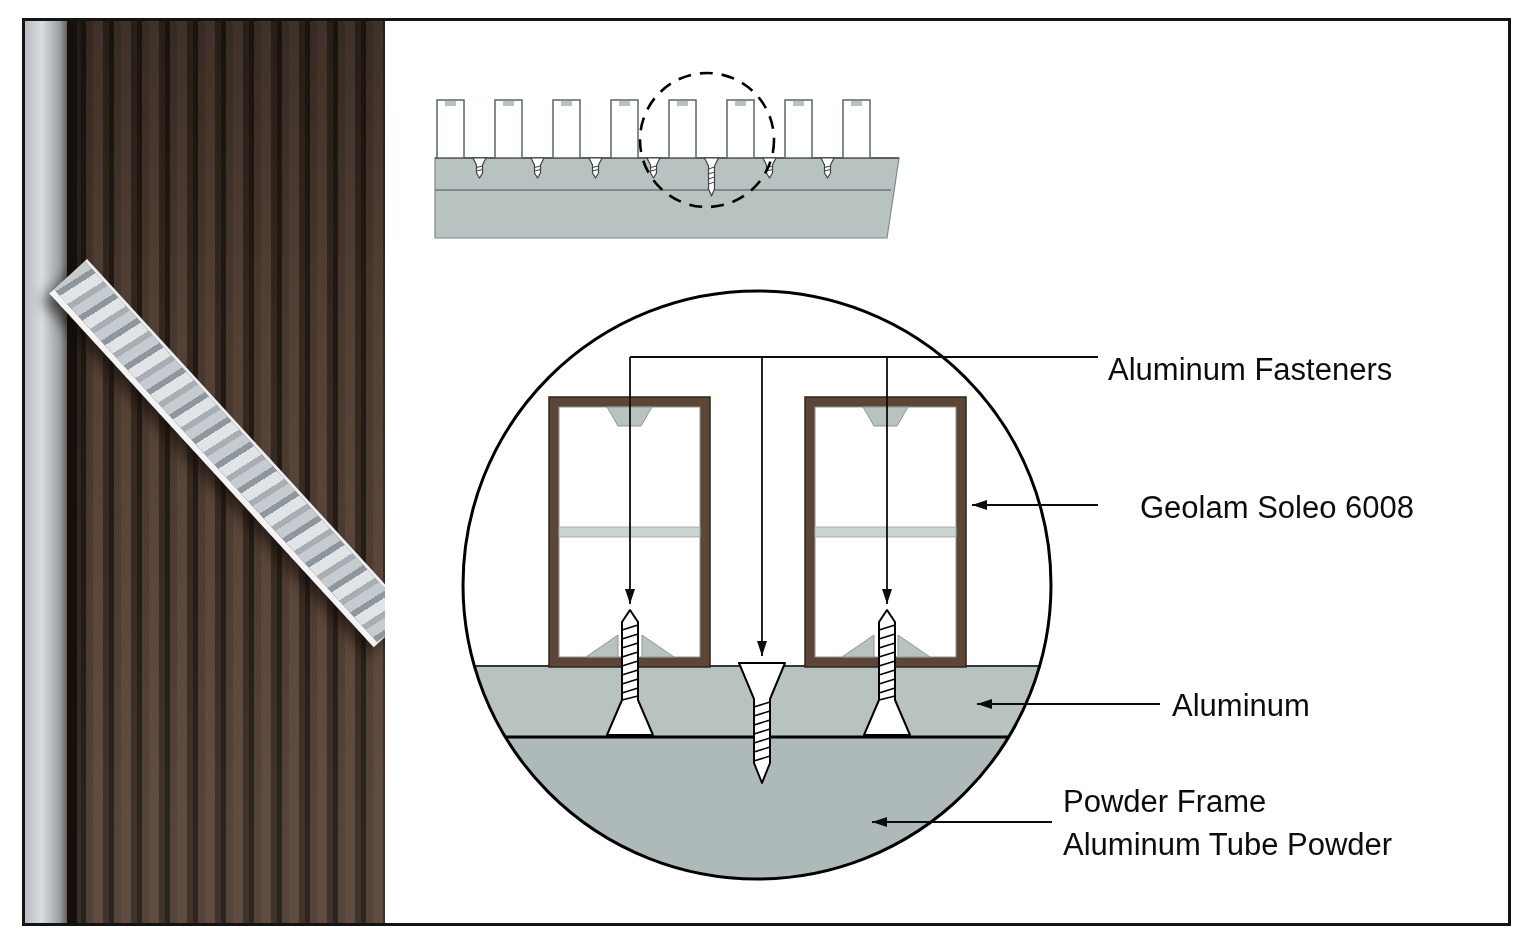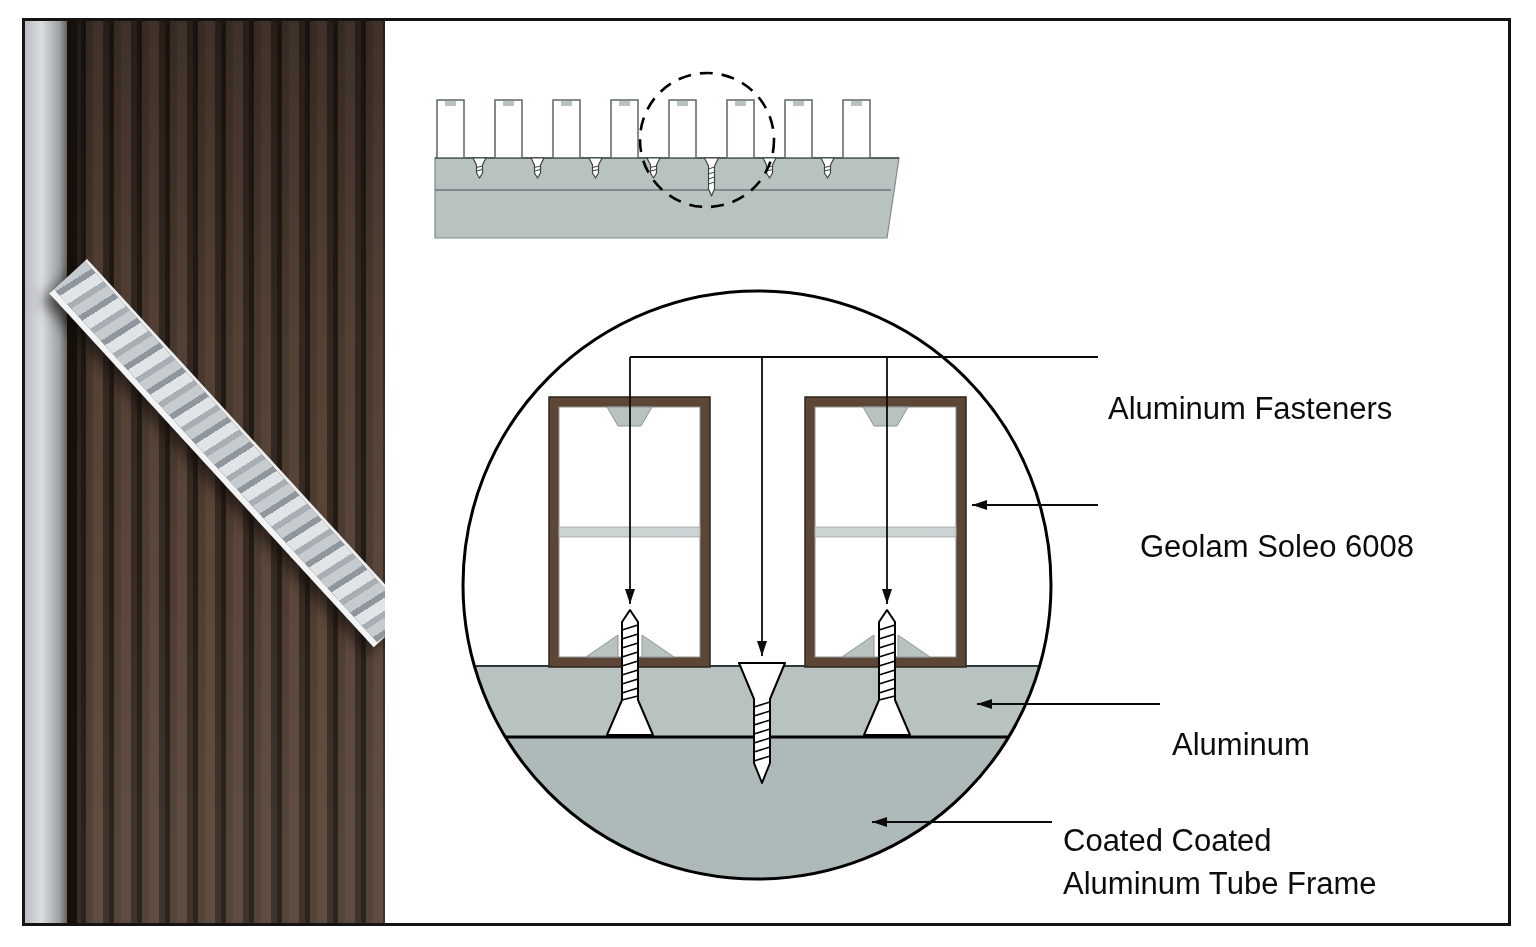--- a/index.html
+++ b/index.html
@@ -18,21 +18,21 @@
     background:linear-gradient(90deg,#b9bdc1,#dadde0 40%,#9aa0a5 82%,#6a625b 100%);
     border-right:10px solid #15100b;}
   .rail{position:absolute;left:62px;top:238px;width:480px;height:42px;
     transform:rotate(47.5deg);transform-origin:0 0;
     background:repeating-linear-gradient(100deg,#c6cbd0 0 10px,#8f969d 10px 16px,#e0e4e7 16px 27px,#a8aeb4 27px 33px);
     border-top:3px solid #eceef0;border-bottom:6px solid #f1f3f5;
     box-shadow:0 10px 14px rgba(18,13,9,.65);}
   
   svg.draw{position:absolute;left:0;top:0;width:1536px;height:947px;}
   
-  .lbl{position:absolute;color:#0c0c0c;font-size:31px;line-height:43px;white-space:nowrap;margin-top:39px;}
+  .lbl{position:absolute;color:#0c0c0c;font-size:31px;line-height:43px;white-space:nowrap;}
 </style>
 </head>
 <body>
 
 <div class="canvas">
 
   <div class="frame"></div>
 
   <div class="photo">
     <div class="post"></div>
@@ -139,17 +139,17 @@
       <path d="M1098 505 H972" marker-end="url(#arr)"></path>
       <path d="M1160 704 H977" marker-end="url(#arr)"></path>
       <path d="M1052 822 H872" marker-end="url(#arr)"></path>
     </g>
   </svg>
 
   <div class="lbl" style="left:1108px;top:348px">Aluminum Fasteners</div>
   <div class="lbl" style="left:1140px;top:486px">Geolam Soleo 6008</div>
   <div class="lbl" style="left:1172px;top:684px">Aluminum</div>
   <div class="lbl" style="left:1063px;top:780px">
-    <div>Coated Coated</div>
-    <div>Aluminum Tube Frame</div>
+    <div>Powder Frame</div>
+    <div>Aluminum Tube Powder</div>
   </div>
 
 </div>
 
 </body></html>

